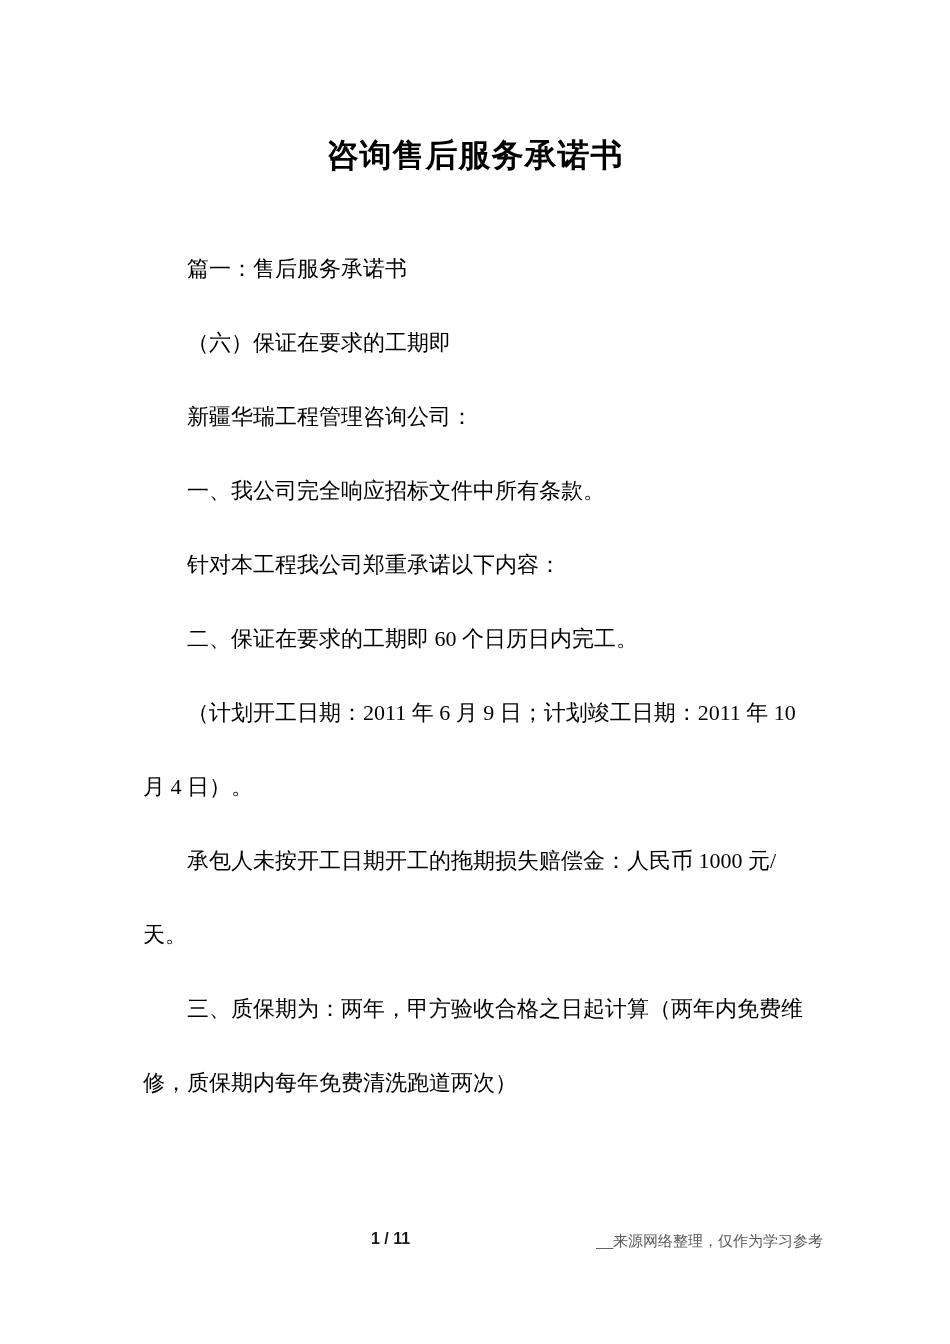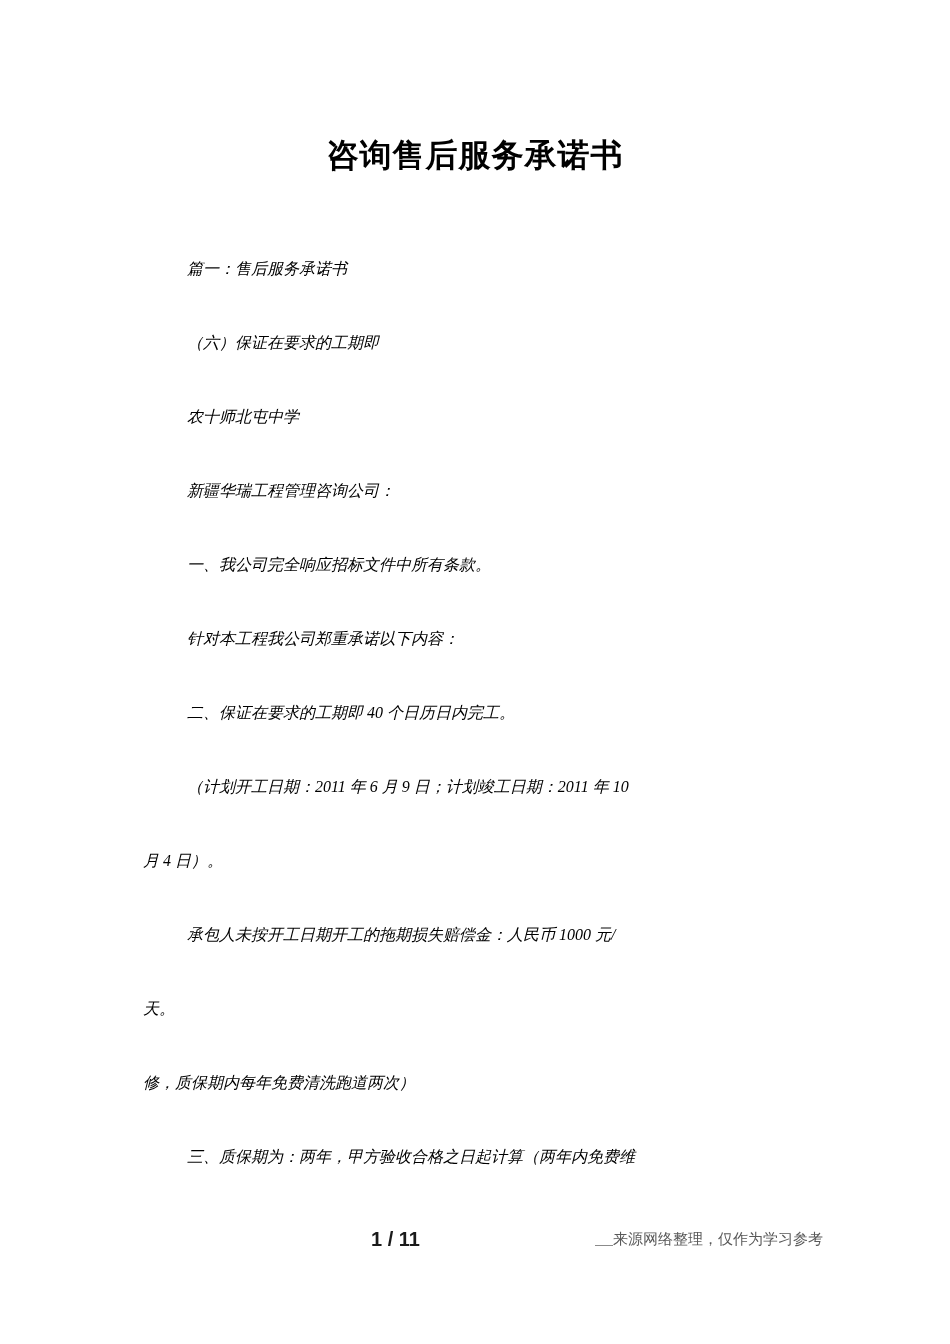--- a/index.html
+++ b/index.html
@@ -33,70 +33,68 @@
   .doc-body {
     position: absolute;
     left: 143px;
     top: 232px;
     width: 664px;
     color: #000000;
   }
   .doc-body .line {
     height: 74px;
     line-height: 74px;
-    font-size: 16px;
+    font-size: 22px;
     white-space: nowrap;
     font-family: "Liberation Serif", "DejaVu Serif", serif;
-    font-style: italic;
   }
   .doc-body .line.indent {
     text-indent: 44px;
   }
   .footer-pagenum {
     position: absolute;
     left: 371px;
     top: 1229px;
     font-family: "Liberation Sans", "DejaVu Sans", sans-serif;
-    font-size: 20px;
+    font-size: 16px;
     font-weight: bold;
     color: #1a1a1a;
     line-height: 20px;
     white-space: nowrap;
   }
   .footer-note {
     position: absolute;
     right: 127px;
     top: 1231px;
-    font-family: Liberation Mono, monospace;
+    font-family: Liberation Sans, sans-serif;
     font-size: 15px;
     color: #595959;
     line-height: 20px;
     white-space: nowrap;
   }
 </style>
 </head>
 <body>
 
 <div class="page">
 
   <h1 class="doc-title">咨询售后服务承诺书</h1>
 
   <div class="doc-body">
       <div class="line indent">篇一：售后服务承诺书</div>
       <div class="line indent">（六）保证在要求的工期即</div>
-      <div class="line indent">农十师北屯中学</div>
       <div class="line indent">新疆华瑞工程管理咨询公司：</div>
       <div class="line indent">一、我公司完全响应招标文件中所有条款。</div>
       <div class="line indent">针对本工程我公司郑重承诺以下内容：</div>
-      <div class="line indent">二、保证在要求的工期即 40 个日历日内完工。</div>
+      <div class="line indent">二、保证在要求的工期即 60 个日历日内完工。</div>
       <div class="line indent">（计划开工日期：2011 年 6 月 9 日；计划竣工日期：2011 年 10</div>
       <div class="line">月 4 日）。</div>
       <div class="line indent">承包人未按开工日期开工的拖期损失赔偿金：人民币 1000 元/</div>
       <div class="line">天。</div>
+      <div class="line indent">三、质保期为：两年，甲方验收合格之日起计算（两年内免费维</div>
       <div class="line">修，质保期内每年免费清洗跑道两次）</div>
-      <div class="line indent">三、质保期为：两年，甲方验收合格之日起计算（两年内免费维</div>
     </div>
 
   <div class="footer-pagenum">1 / 11</div>
 
   <div class="footer-note">__来源网络整理，仅作为学习参考</div>
 
 </div>
 
 </body></html>

